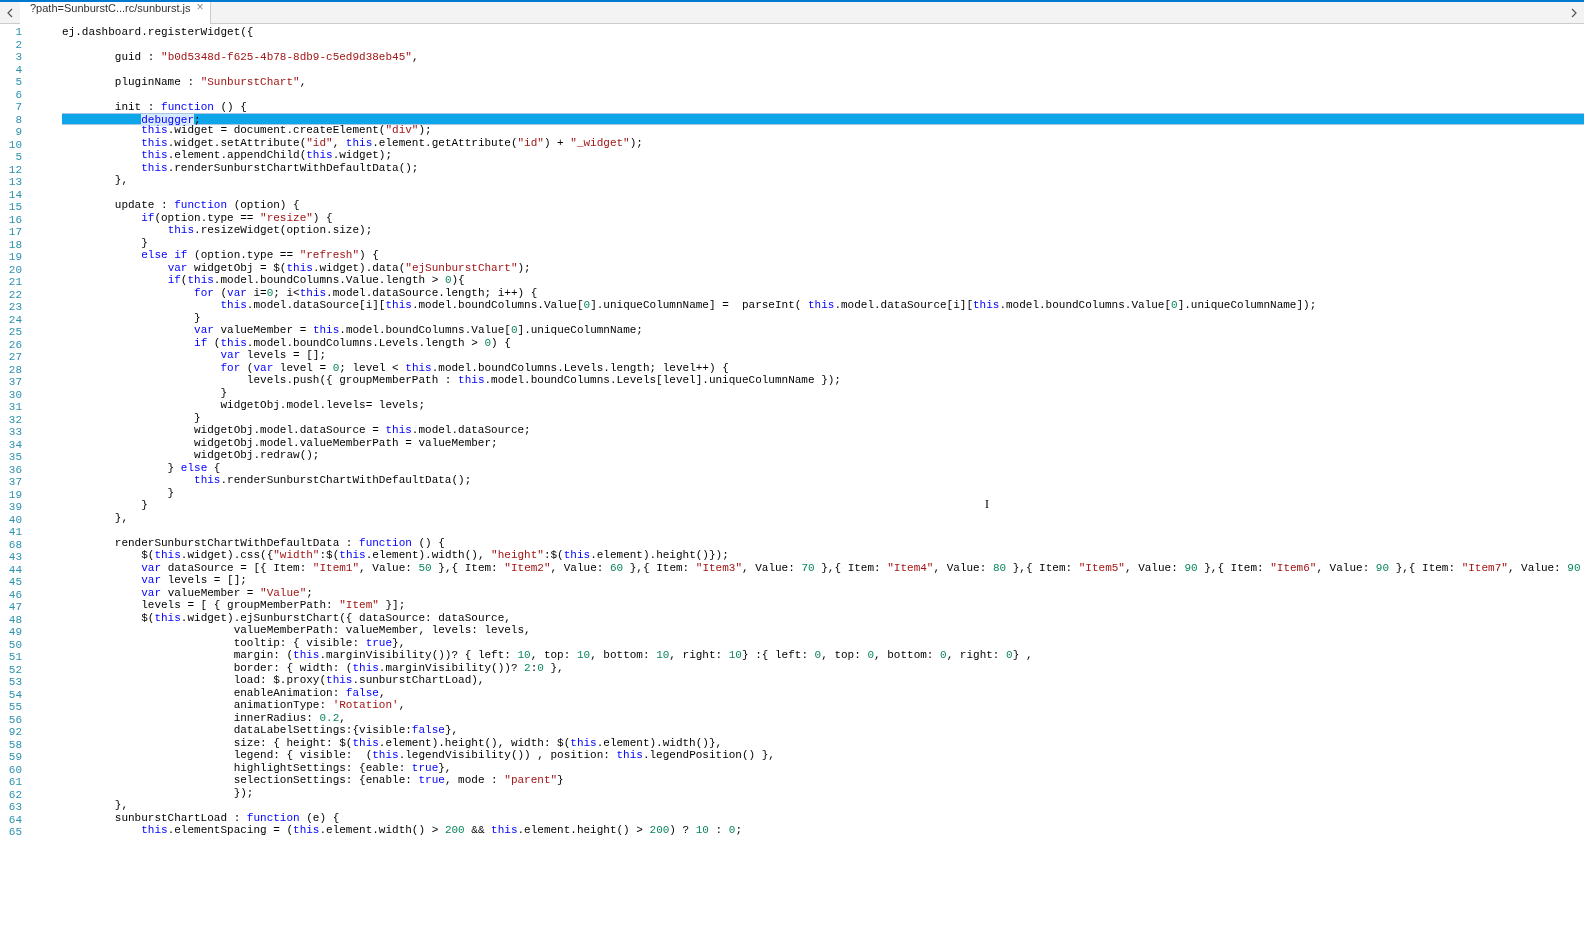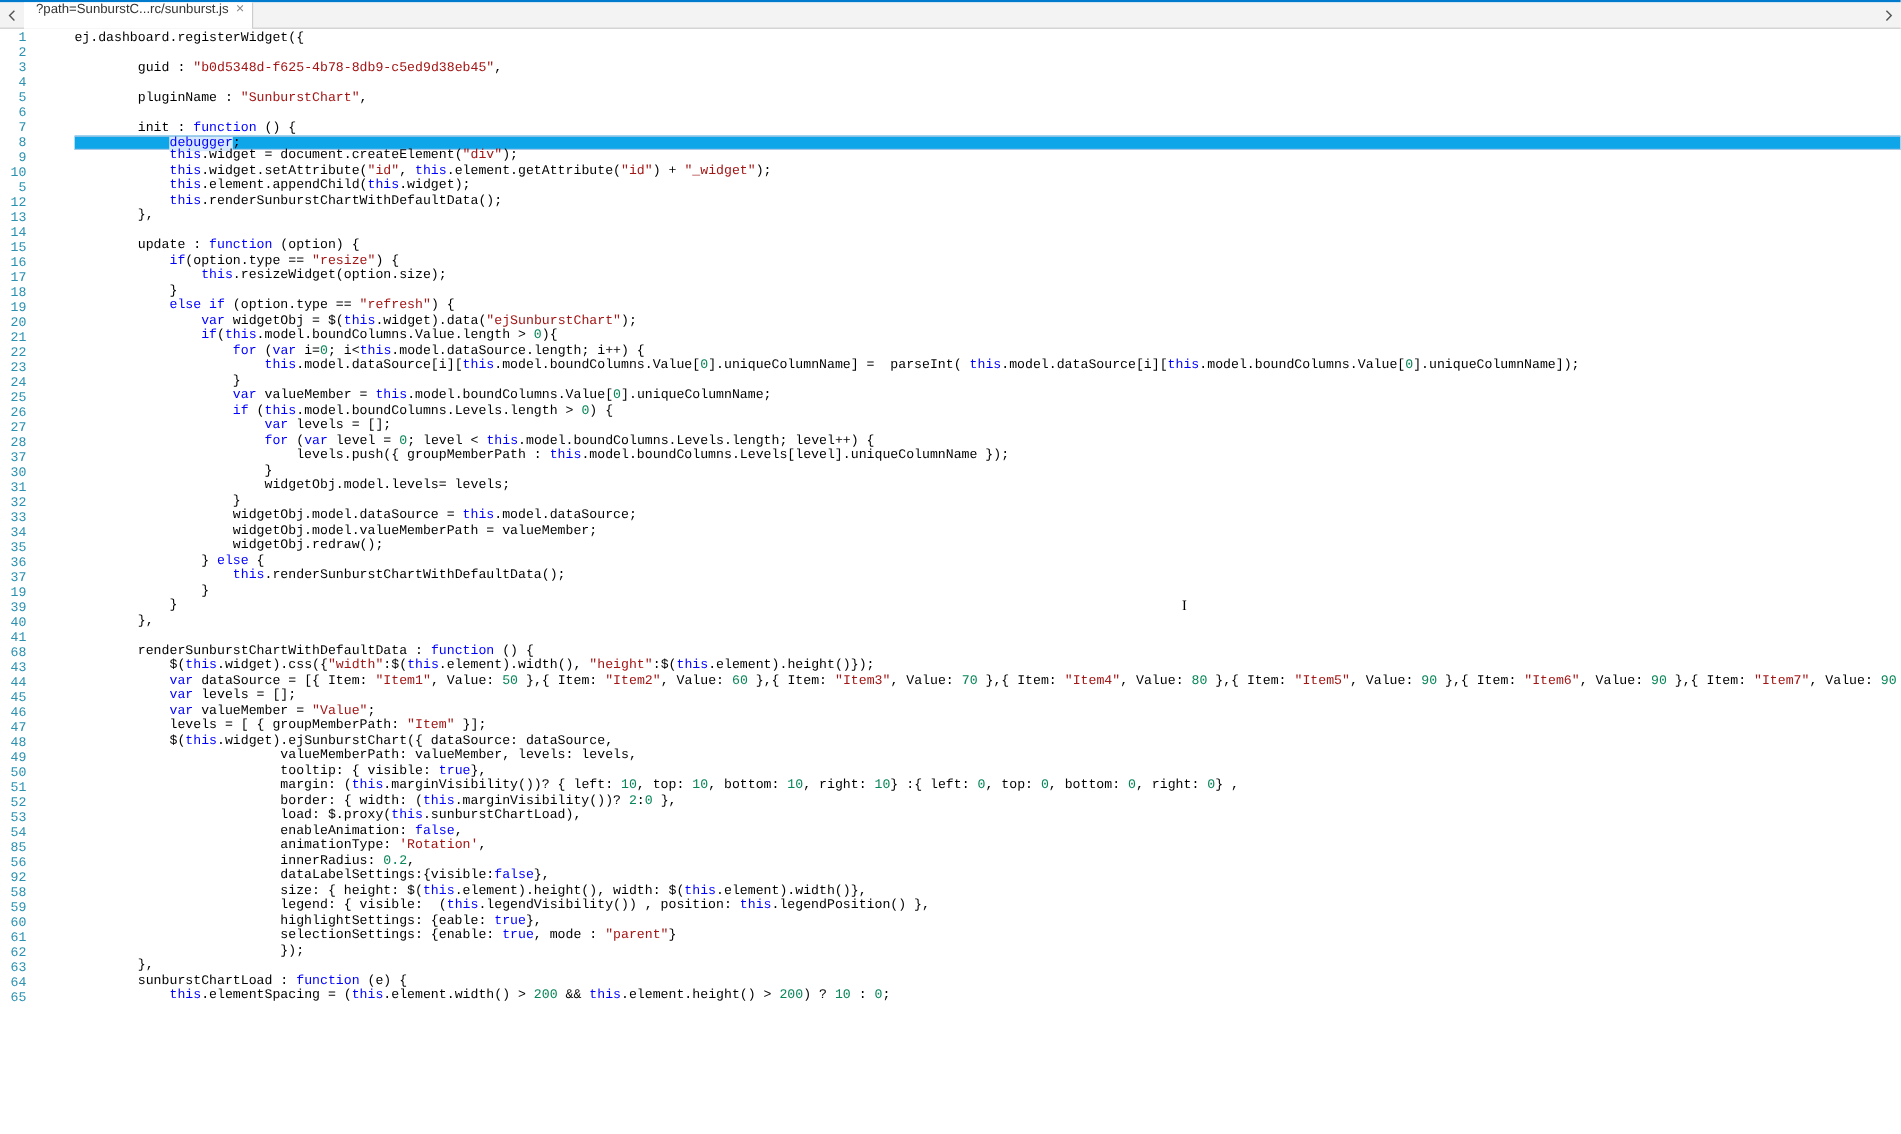--- a/index.html
+++ b/index.html
@@ -173,21 +173,21 @@
       <div>45</div>
       <div>46</div>
       <div>47</div>
       <div>48</div>
       <div>49</div>
       <div>50</div>
       <div>51</div>
       <div>52</div>
       <div>53</div>
       <div>54</div>
-      <div>85</div>
+      <div>55</div>
       <div>56</div>
       <div>92</div>
       <div>58</div>
       <div>59</div>
       <div>60</div>
       <div>61</div>
       <div>62</div>
       <div>63</div>
       <div>64</div>
       <div>65</div>

